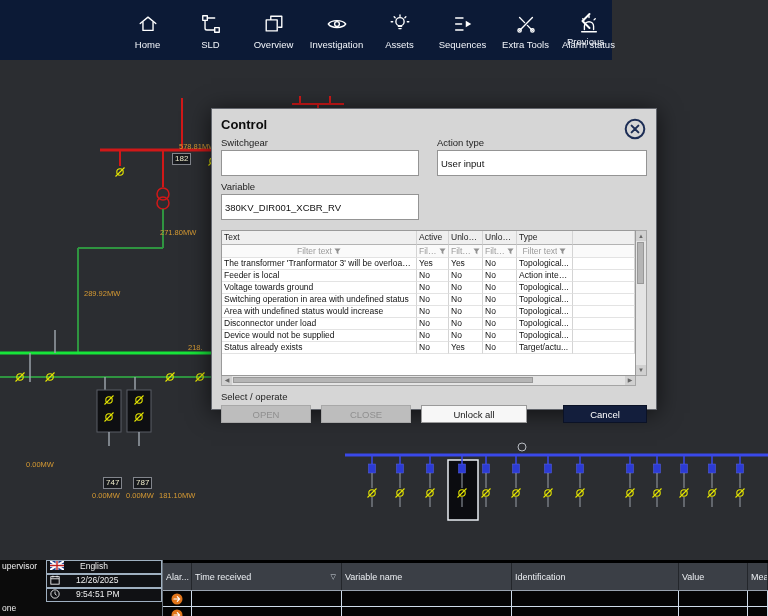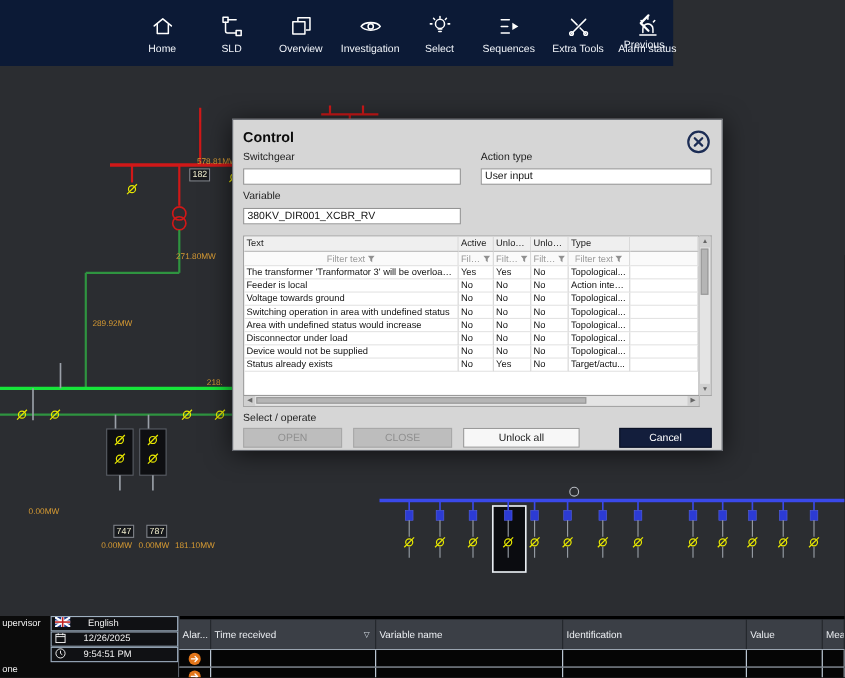--- a/index.html
+++ b/index.html
@@ -22,21 +22,21 @@
   .dchip{position:absolute;font-size:8px;color:#efeccb;background:#17191d;border:1px solid #82858c;
     padding:0 2px;line-height:10px;white-space:nowrap}
 
   
   .dialog{position:absolute;left:211px;top:108px;width:446px;height:302px;background:#d6d6d6;
     border:1px solid #62656c;box-shadow:0 3px 22px rgba(0,0,0,.65);z-index:10;padding:8px 9px}
   .dlg-title{font-size:13px;font-weight:bold;color:#0c0c0c}
   .dlg-close{position:absolute;top:9px;right:10px;cursor:pointer;line-height:0}
   .fieldrow{display:flex;gap:18px;margin-top:5px}
   .field label{font-size:9.5px;color:#1d1d1d;display:block;margin-bottom:2px}
-  .field input{height:15px;border:1px solid #949494;background:#fff;font-size:9.5px;padding:0 3px;
+  .field input{height:26px;border:1px solid #949494;background:#fff;font-size:9.5px;padding:0 3px;
     font-family:"Liberation Sans",sans-serif;color:#111;width:100%}
   .field.f1{width:198px}.field.f2{width:210px}
   .tblwrap{margin-top:10px;display:flex;width:426px}
   .tbl{width:415px;background:#fff;border:1px solid #9a9a9a;height:146px;overflow:hidden}
   .trow{display:grid;grid-template-columns:195px 32px 34px 34px 56px 1fr}
   .trow>div{border-right:1px solid #d4d4d4;border-bottom:1px solid #e3e3e3;overflow:hidden;white-space:nowrap;
     text-overflow:ellipsis;font-size:8.5px;line-height:11px;padding:0 2px;color:#121212;height:12px}
   .thead>div{background:#efefef;font-size:8.5px;font-weight:normal;color:#222;border-bottom:1px solid #b3b3b3;height:14px;line-height:13px}
   .tfilter>div{background:#fafafa;color:#9a9a9a;display:flex;justify-content:center;align-items:center;gap:2px;height:13px;line-height:12px}
   .tfilter .ftxt{overflow:hidden;white-space:nowrap;text-overflow:ellipsis}
@@ -116,21 +116,21 @@
           </span>
           <span class="nav-label">Investigation</span>
         </div>
         <div class="nav-item">
           <span class="nav-icon">
             <svg width="22" height="22" viewBox="0 0 24 24" fill="none" stroke="#fff" stroke-width="1.5" stroke-linecap="round">
               <circle cx="12" cy="9.5" r="4.5"></circle>
               <path d="M10.2 14.5h3.6M10.8 17h2.4M12 2.2v1.6M4 9.5H2.4M21.6 9.5H20M5.6 4l1.1 1.1M18.4 4l-1.1 1.1"></path>
             </svg>
           </span>
-          <span class="nav-label">Select</span>
+          <span class="nav-label">Assets</span>
         </div>
         <div class="nav-item">
           <span class="nav-icon">
             <svg width="22" height="22" viewBox="0 0 24 24" fill="none" stroke="#fff" stroke-width="1.5" stroke-linecap="round">
               <path d="M4 5.5h8M4 12h6.5M4 18.5h8"></path>
               <path d="M15 8.5l6 3.5-6 3.5z" fill="#fff" stroke="none"></path>
             </svg>
           </span>
           <span class="nav-label">Sequences</span>
         </div>

